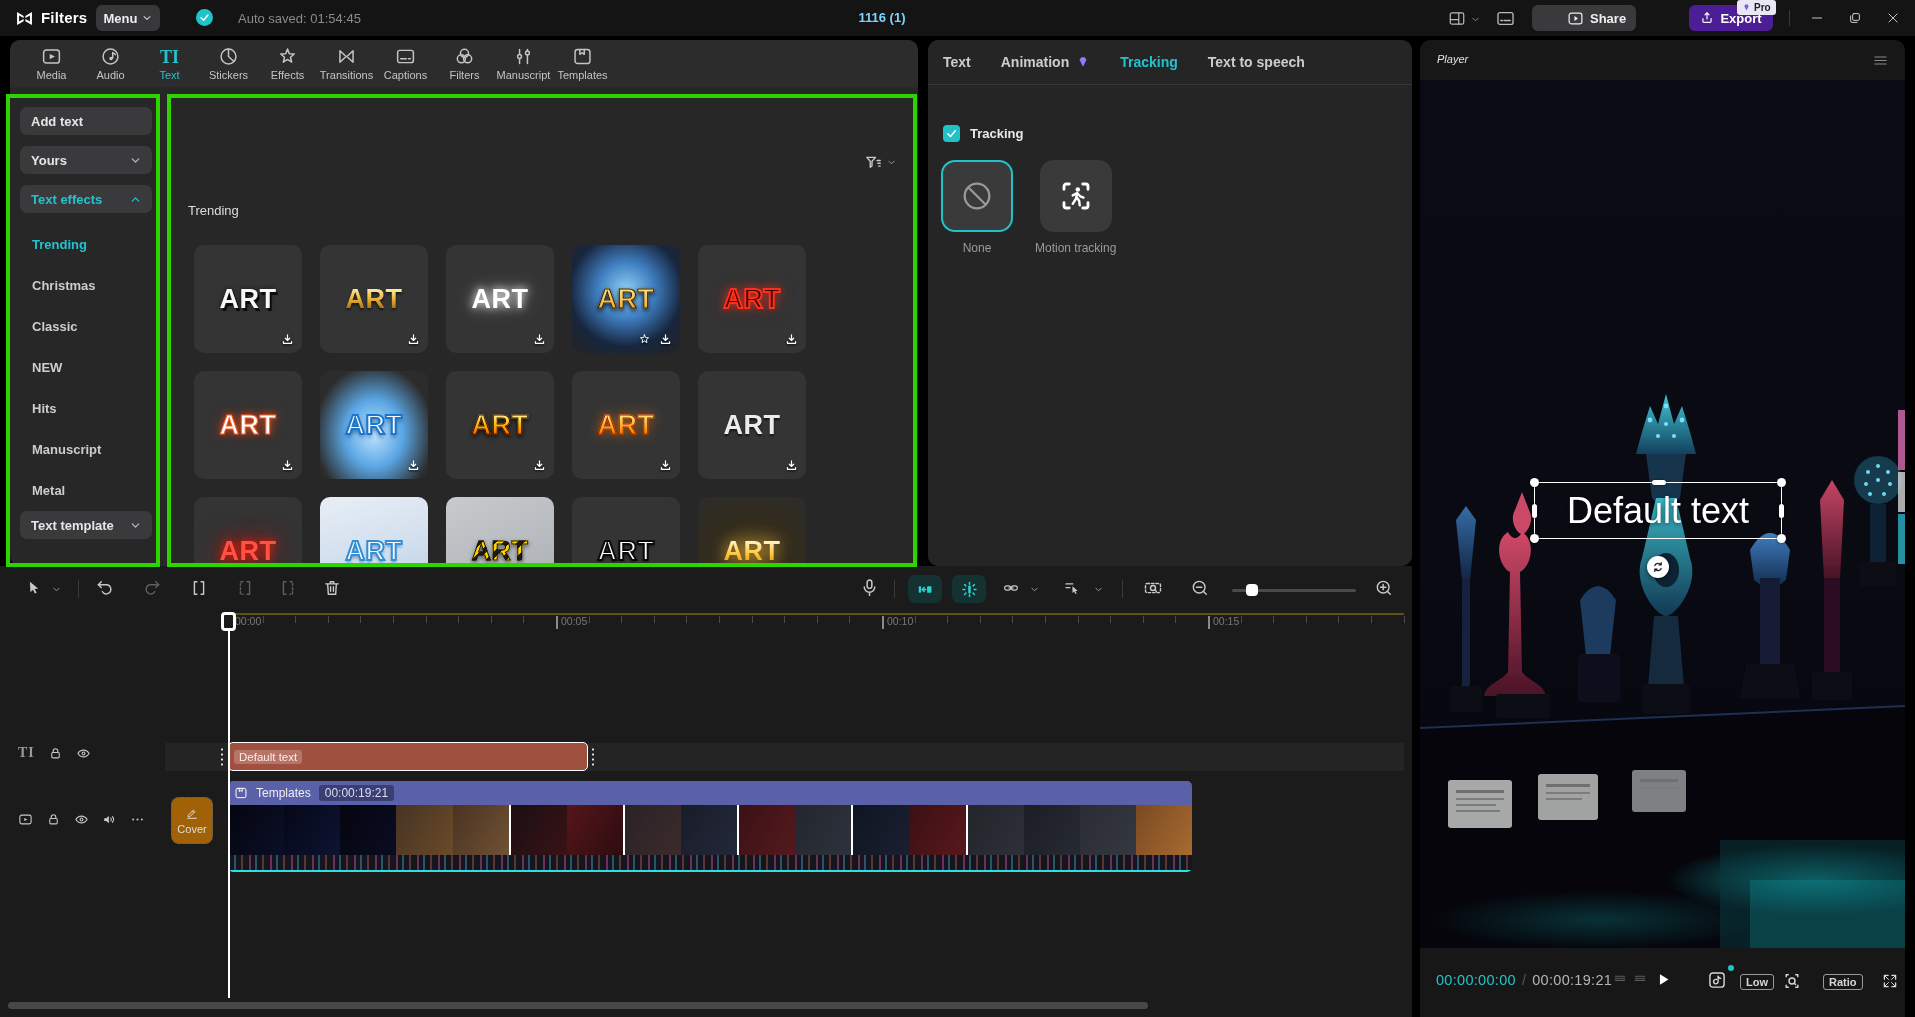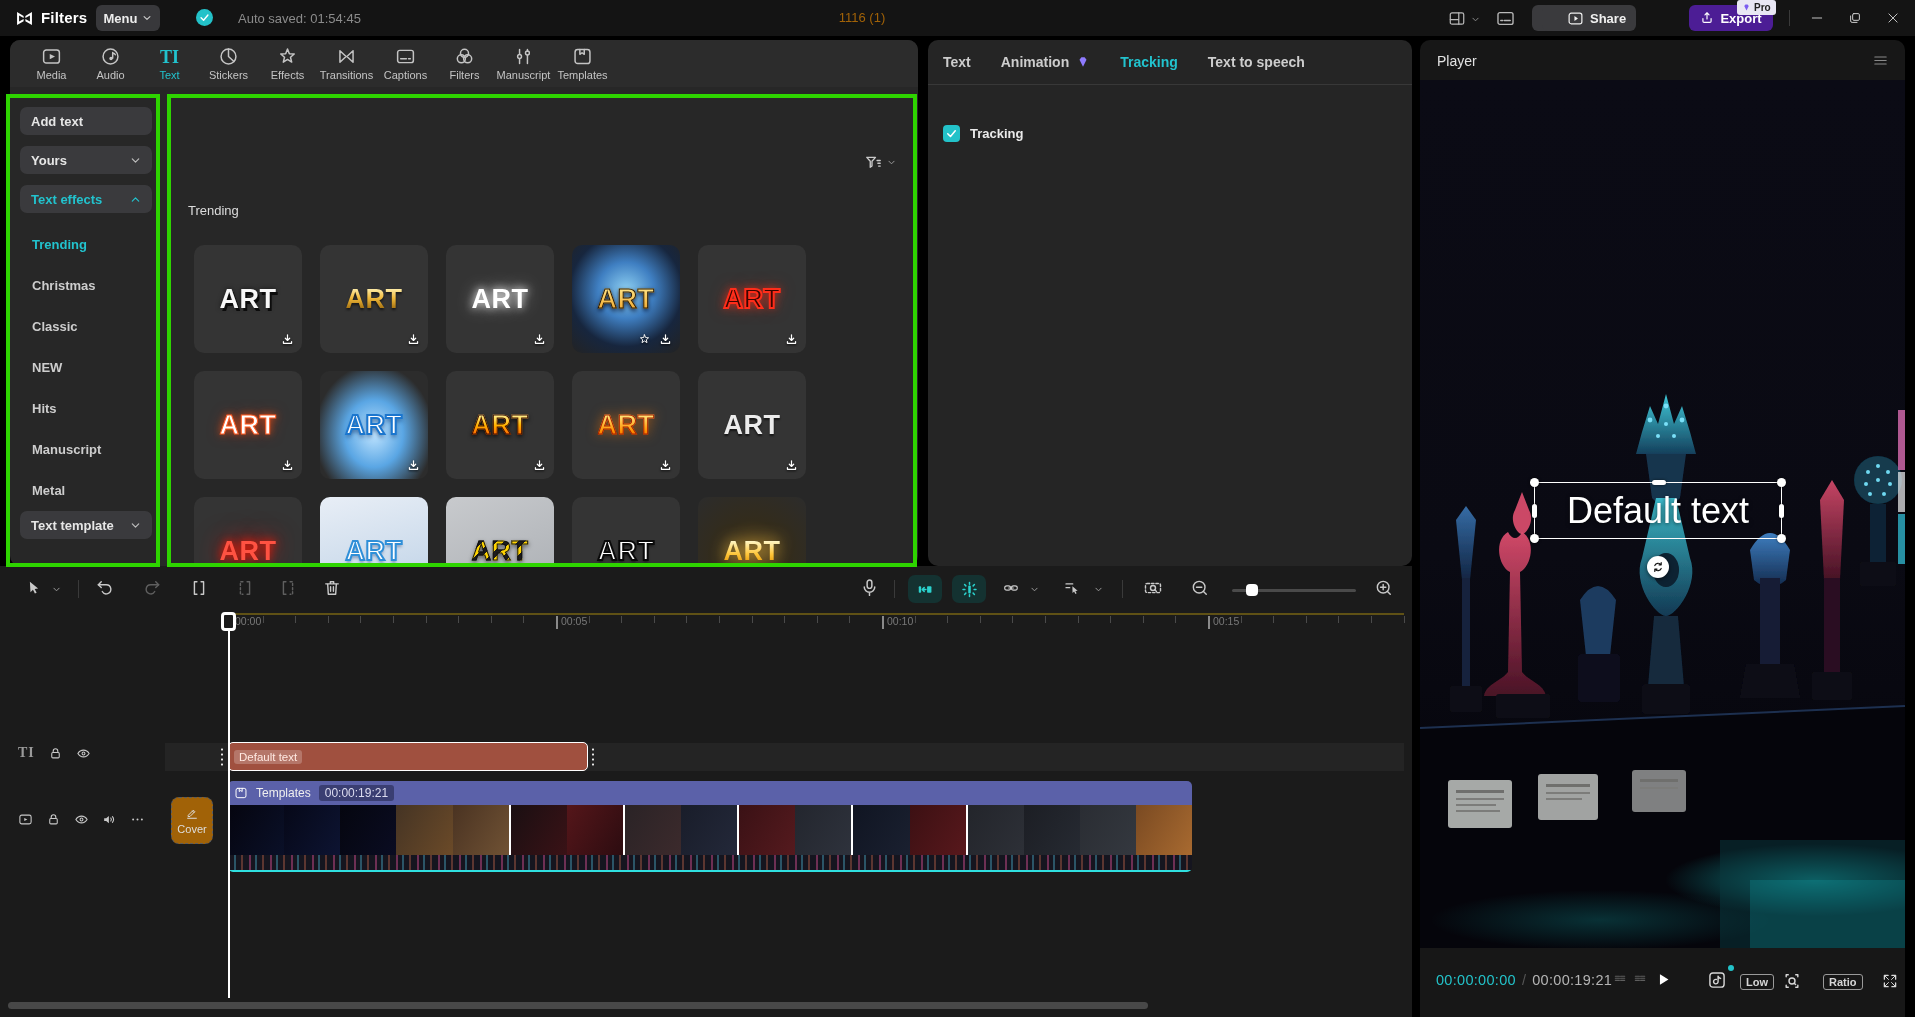--- a/index.html
+++ b/index.html
@@ -12,21 +12,21 @@
   .titlebar { position:absolute; left:0; top:0; width:1915px; height:36px; background:#141414; z-index:10; }
   .logo-mark { position:absolute; left:14px; top:8px; width:21px; height:21px; color:#fff; }
   .logo-text { position:absolute; left:41px; top:9px; font-size:15px; font-weight:bold; color:#fff; letter-spacing:.2px; }
   .menu-btn { position:absolute; left:96px; top:5px; width:64px; height:26px; background:#38383b; border-radius:6px;
     display:flex; align-items:center; justify-content:center; gap:5px; color:#ededed; font-size:13px; font-weight:bold; cursor:default; }
   .menu-btn .ic { width:10px; height:10px; color:#cfcfcf; }
   .autosave { position:absolute; left:196px; top:9px; display:flex; align-items:flex-end; gap:25px; }
   .autosave-circle { width:17px; height:17px; border-radius:50%; background:#23c2c9; color:#fff; }
   .autosave-circle svg { padding:3px; }
   .autosave-text { color:#8b8b8b; font-size:13px; }
-  .project-title { position:absolute; left:824px; top:10px; width:76px; text-align:center; color:#a16207; font-size:13px; font-weight:normal; }
+  .project-title { position:absolute; left:844px; top:10px; width:76px; text-align:center; color:#7dd3fc; font-size:13px; font-weight:bold; }
   .tb-icon { position:absolute; color:#b9b9b9; }
   .pill-btn { position:absolute; top:5px; height:26px; border-radius:6px; background:#3a3a3d; display:flex; align-items:center; gap:6px;
     padding:0 10px; color:#f0f0f0; font-size:13px; font-weight:bold; }
   .pill-btn .ic { width:15px; height:15px; }
   .export-btn { position:absolute; top:5px; left:1689px; width:84px; height:26px; border-radius:6px; background:#4c1d95;
     display:flex; align-items:center; justify-content:center; gap:6px; color:#fff; font-size:13px; font-weight:bold; }
   .export-btn .ic { width:14px; height:14px; }
   .export-pro-badge { position:absolute; left:1737px; top:0; height:15px; padding:0 5px; background:#e9e7f4; border-radius:3px;
     display:flex; align-items:center; gap:3px; font-size:10px; font-weight:bold; color:#222; z-index:11; }
   .export-pro-badge .ic { width:9px; height:9px; color:#7b5cf0; }
@@ -109,21 +109,21 @@
   .trk-opts { position:absolute; left:13px; top:120px; display:flex; gap:22px; }
   .trk-opt { display:flex; flex-direction:column; align-items:center; gap:9px; }
   .trk-tile { width:72px; height:72px; border-radius:14px; background:#3a3a3a; display:flex; align-items:center; justify-content:center; }
   .trk-opt.selected .trk-tile { border:2px solid #23c2c9; }
   .trk-tile .ic { width:36px; height:36px; color:#fff; }
   .trk-opt.selected .trk-tile .ic { color:#9a9a9a; }
   .trk-opt-label { color:#9b9b9b; font-size:12px; }
 
   
   .player-header { position:absolute; left:1420px; top:40px; width:485px; height:40px; }
-  .player-title { position:absolute; left:17px; top:13px; color:#e2e2e2; font-size:14px; }
+  .player-title { position:absolute; left:17px; top:13px; color:#e2e2e2; font-size:11px;font-style:italic; }
   .player-menu { position:absolute; right:16px; top:12px; width:17px; height:17px; color:#8a8a8a; }
   .video-area { position:absolute; left:1420px; top:80px; width:485px; height:868px; background:#000; overflow:hidden; }
   .video-area svg.scene { position:absolute; left:0; top:0; }
   .overlay-box { position:absolute; left:1534px; top:482px; width:248px; height:57px; border:1.5px solid #fff; z-index:5; }
   .overlay-text { position:absolute; left:0; top:0; width:100%; height:100%; display:flex; align-items:center; justify-content:center;
     color:#fff; font-size:36px; text-shadow:0 1px 4px rgba(0,0,0,.6); white-space:nowrap; }
   .handle { position:absolute; background:#fff; border-radius:50%; width:9px; height:9px; box-shadow:0 0 3px rgba(0,0,0,.6); }
   .handle.pill-v { width:5px; height:14px; border-radius:3px; }
   .handle.pill-h { width:14px; height:5px; border-radius:3px; }
   .rotate-handle { position:absolute; left:1647px; top:556px; width:22px; height:22px; background:#fff; border-radius:50%;
@@ -634,20 +634,48 @@
       </div>
 
   </div>
   <div class="trk-check-row">
     <span class="ic trk-checkbox">
         <svg viewBox="0 0 24 24" fill="none" stroke="currentColor" stroke-width="1.7" stroke-linecap="round" stroke-linejoin="round">
           <path d="M4.5 12.5 10 18 19.5 6.5" stroke-width="3"></path>
         </svg>
       </span>
     <span class="trk-label">Tracking</span>
+  </div>
+  <div class="trk-opts">
+
+      <div class="trk-opt selected">
+        <div class="trk-tile">
+          <span class="ic">
+            <svg viewBox="0 0 24 24" fill="none" stroke="currentColor" stroke-width="1.7" stroke-linecap="round" stroke-linejoin="round">
+              <circle cx="12" cy="12" r="8.2" stroke-width="1.5"></circle>
+              <path d="M6.3 6.3l11.4 11.4" stroke-width="1.5"></path>
+            </svg>
+          </span>
+        </div>
+        <span class="trk-opt-label">None</span>
+      </div>
+
+      <div class="trk-opt">
+        <div class="trk-tile">
+          <span class="ic">
+            <svg viewBox="0 0 24 24" fill="none" stroke="currentColor" stroke-width="1.7" stroke-linecap="round" stroke-linejoin="round">
+              <path d="M4 7.5V5.5a1.5 1.5 0 0 1 1.5-1.5h2M20 7.5V5.5a1.5 1.5 0 0 0-1.5-1.5h-2M4 16.5v2A1.5 1.5 0 0 0 5.5 20h2M20 16.5v2a1.5 1.5 0 0 1-1.5 1.5h-2" stroke-width="1.9"></path>
+              <circle cx="13.2" cy="7.6" r="1.5" fill="currentColor" stroke="none"></circle>
+              <path d="M9.8 11.6l3-1.6 2 2.2 2.2.9M12.8 10.2l-.9 3.8-2.1 3.2M12.4 12.8l1.7 2.4.4 3" stroke-width="1.6"></path>
+            </svg>
+          </span>
+        </div>
+        <span class="trk-opt-label">Motion tracking</span>
+      </div>
+
   </div>
 </div>
 
 <div class="panel-player"></div>
 <div class="player-header">
   <span class="player-title">Player</span>
   <span class="ic player-menu">
       <svg viewBox="0 0 24 24" fill="none" stroke="currentColor" stroke-width="1.7" stroke-linecap="round" stroke-linejoin="round">
         <path d="M4 7h16M4 12h16M4 17h16" stroke-width="1.6"></path>
       </svg>

